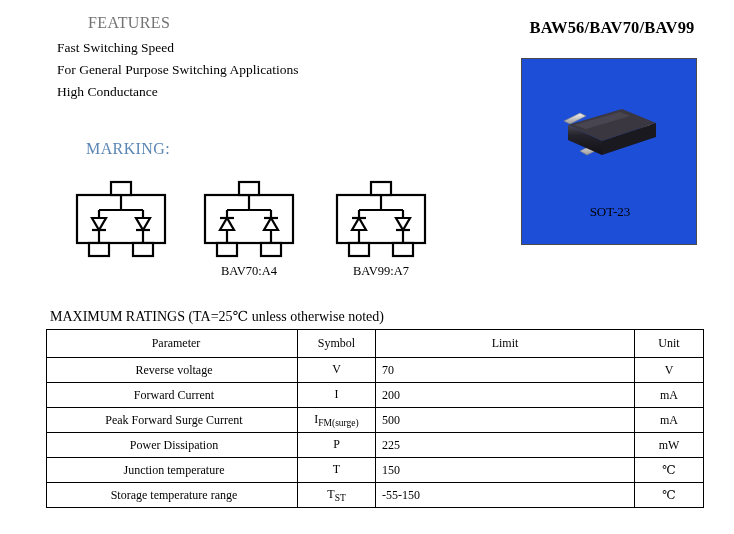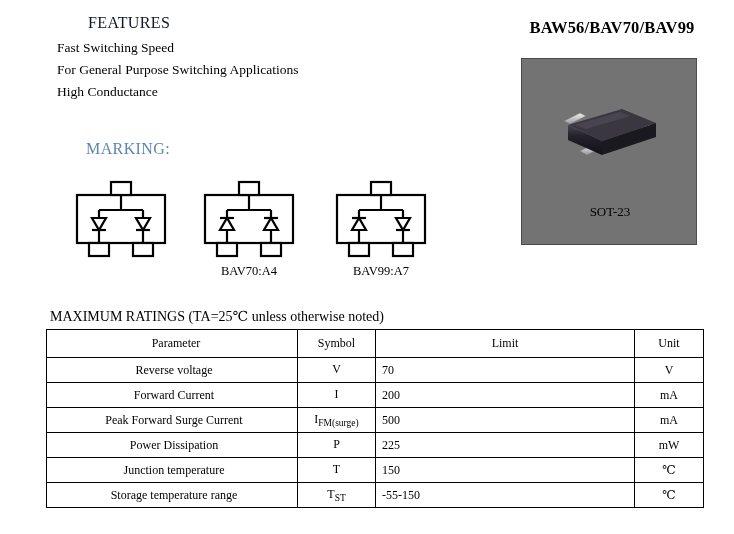--- a/index.html
+++ b/index.html
@@ -22,21 +22,21 @@
     inset: 0;
   }
 
   
   #features-heading {
     position: absolute;
     left: 88px;
     top: 14px;
     font-size: 16px;
     letter-spacing: 0.4px;
-    color: #0f172a;
+    color: #737373;
     font-family: "Liberation Serif", "DejaVu Serif", serif;
   }
   #features-list {
     position: absolute;
     left: 57px;
     top: 37px;
     width: 400px;
   }
   #features-list .feature-item {
     font-size: 13.5px;
@@ -86,21 +86,21 @@
   }
 
   
   #package-box {
     position: absolute;
     left: 521px;
     top: 58px;
     width: 176px;
     height: 187px;
     border: 1.5px solid #4b4b4b;
-    background: #737373;
+    background: #1d4ed8;
     box-sizing: border-box;
   }
   #package-photo {
     position: absolute;
     left: 28px;
     top: 38px;
     width: 122px;
     height: 82px;
   }
   #package-caption {

